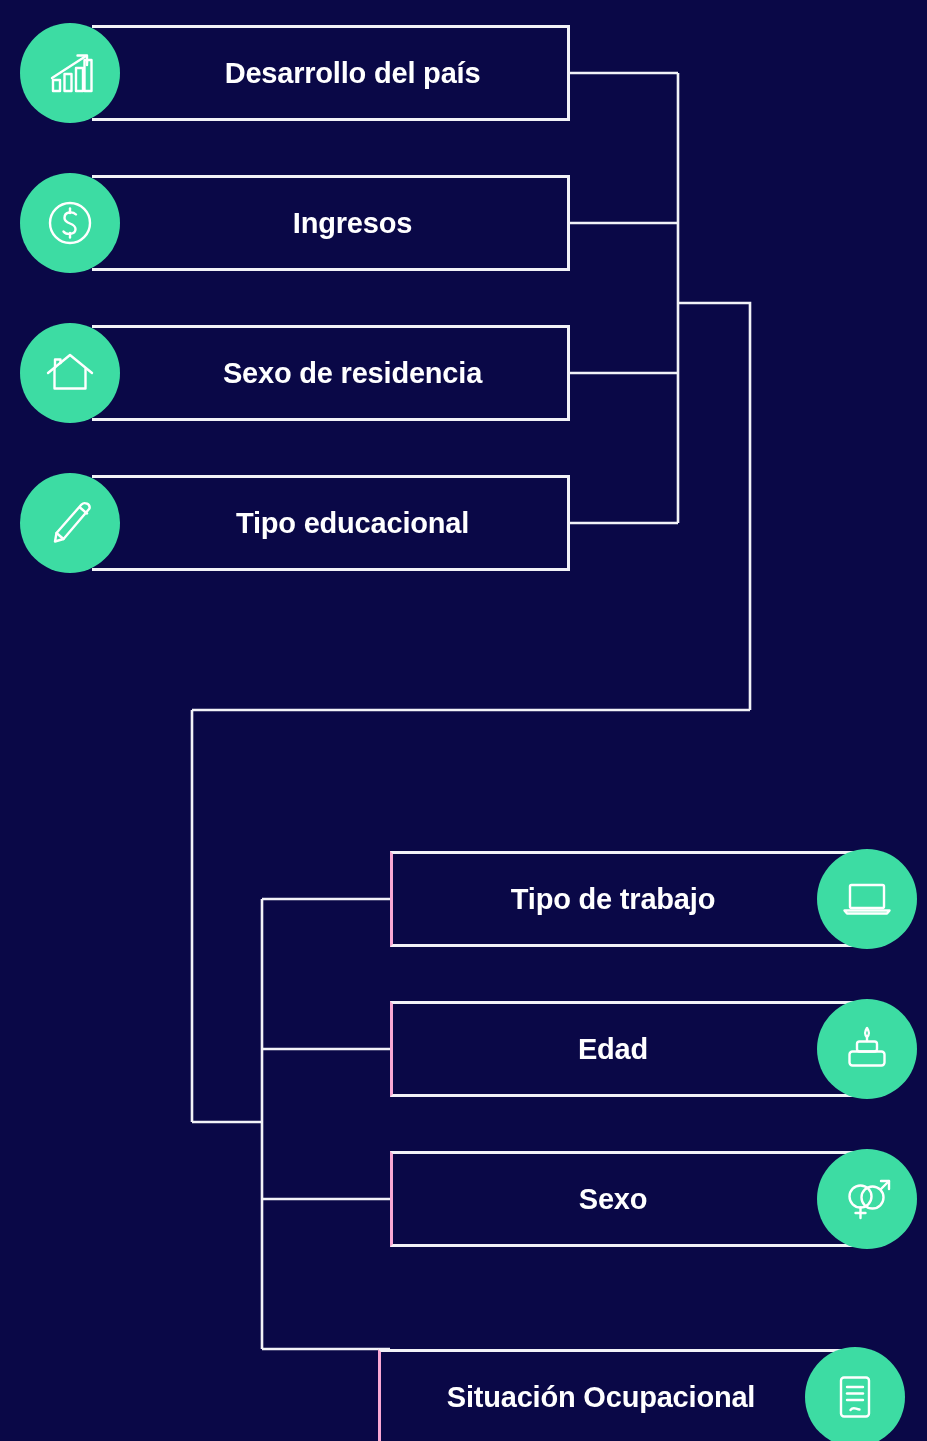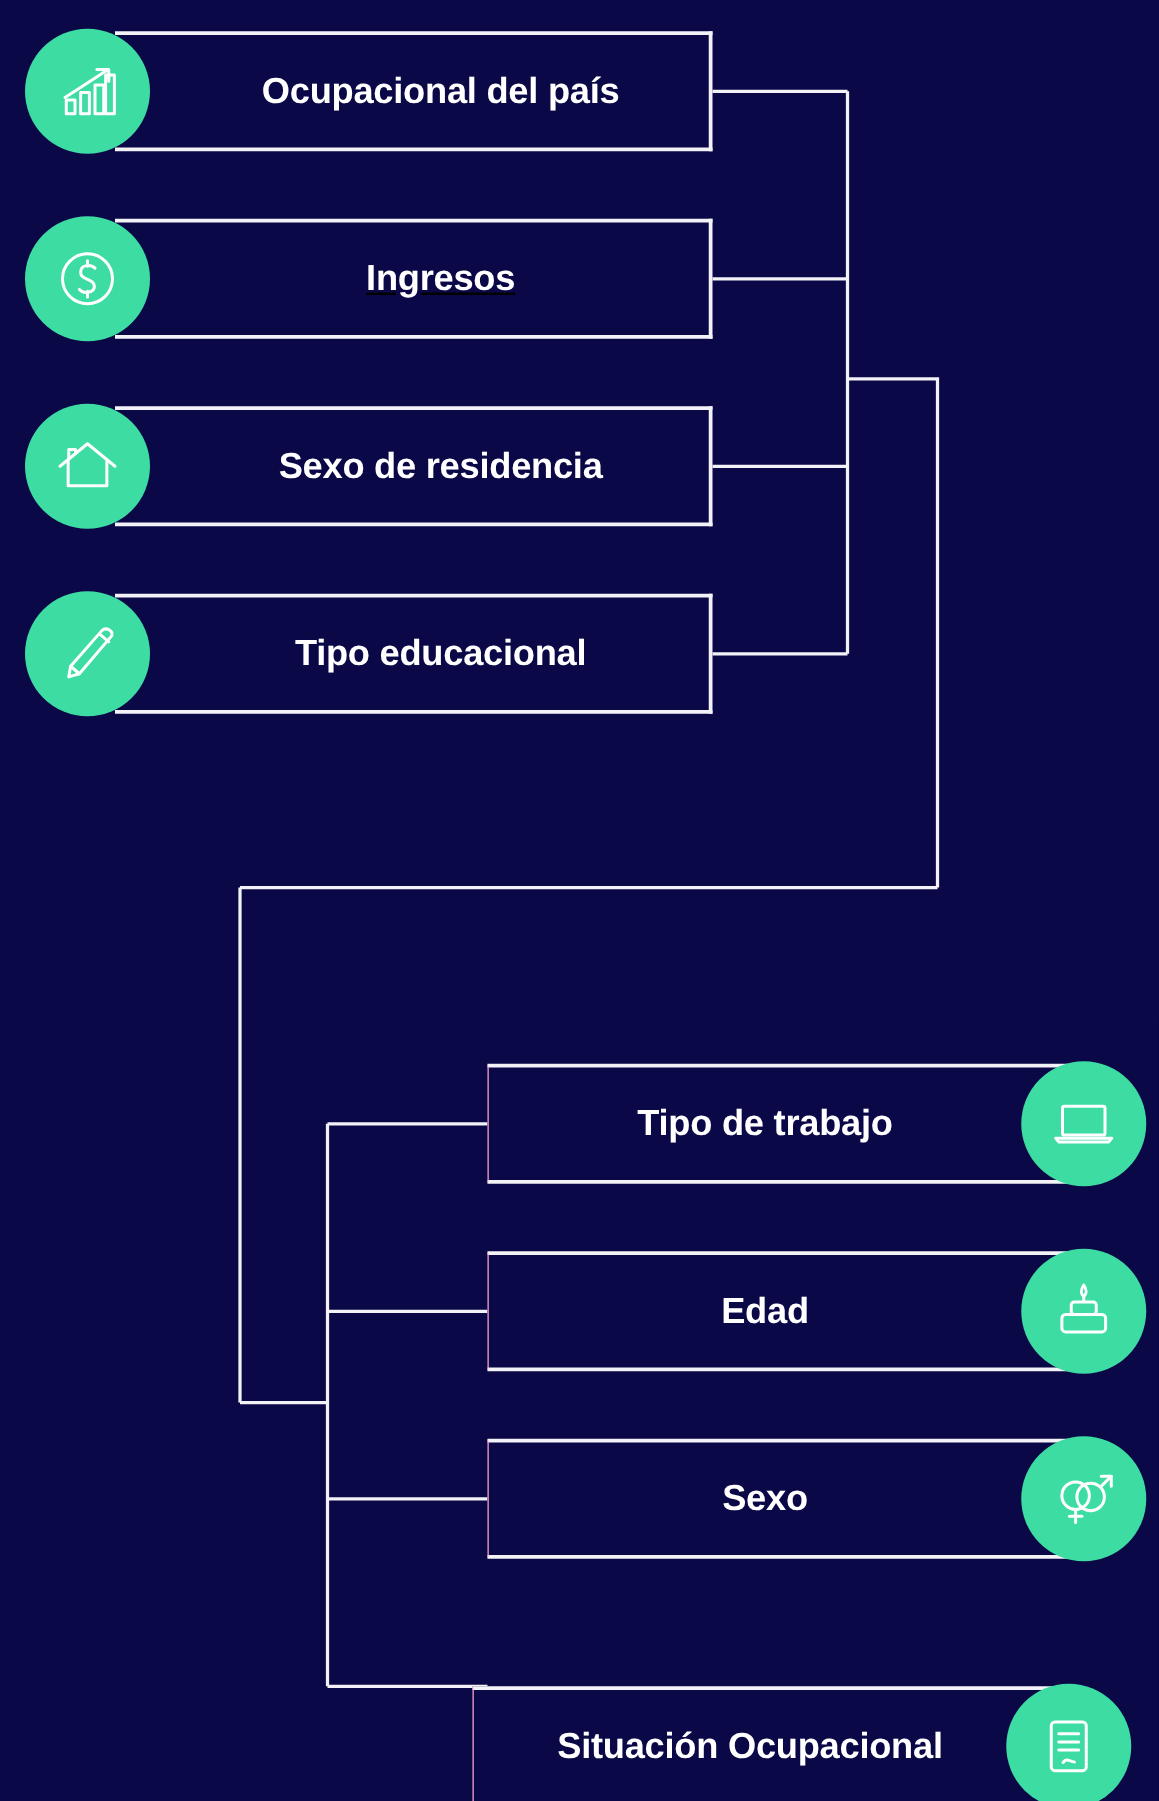--- a/index.html
+++ b/index.html
@@ -78,29 +78,29 @@
     z-index: 3;
   }
   .node .circle svg { display: block; }
 
   
   .node.left .box  { left: 72px; border-right: 3px solid #f2f2f7; }
   .node.left .circle { left: 0; top: -2px; }
   .node.left .label { padding-left: 46px; }
 
   
-  .node.right .box  { left: 0; border-left: 1px solid #f9a8d4; padding-left: 17px; }
+  .node.right .box  { left: 0; border-left: 3px solid #f9a8d4; padding-left: 17px; }
   .node.right .circle { right: 0; top: -2px; }
   .node.right .label { padding-right: 52px; }
 
   
   .n-desarrollo { left: 20px;  top: 25px;  }
   .n-desarrollo .box { width: 478px; }
   .n-ingresos   { left: 20px;  top: 175px; }
-  .n-ingresos   .box { width: 478px; text-decoration: underline; }
+  .n-ingresos   .box { width: 478px; }
   .n-zona       { left: 20px;  top: 325px; }
   .n-zona       .box { width: 478px; }
   .n-nivel      { left: 20px;  top: 475px; }
   .n-nivel      .box { width: 478px; }
 
   .n-tipo       { left: 390px; top: 851px;  width: 527px; }
   .n-tipo       .box { width: 478px; }
   .n-edad       { left: 390px; top: 1001px; width: 527px; }
   .n-edad       .box { width: 478px; }
   .n-sexo       { left: 390px; top: 1151px; width: 527px; }
@@ -134,21 +134,21 @@
     <path d="M262 899 V1349" style="stroke: rgb(242, 242, 247);"></path>
 
     <path d="M262 899  H390" style="stroke: rgb(242, 242, 247);"></path>
     <path d="M262 1049 H390" style="stroke: rgb(242, 242, 247);"></path>
     <path d="M262 1199 H390" style="stroke: rgb(242, 242, 247);"></path>
     <path d="M262 1349 H390" style="stroke: rgb(242, 242, 247);"></path>
   </svg>
 
   <div class="node left n-desarrollo">
     <div class="box">
-      <span class="label">Ocupacional del país</span>
+      <span class="label">Desarrollo del país</span>
     </div>
     <div class="circle" style="background: rgb(61, 220, 163);">
       <svg width="56" height="56" viewBox="0 0 56 56">
         <g class="icn">
           <rect x="11" y="35" width="7" height="11"></rect>
           <rect x="22.5" y="29" width="7" height="17"></rect>
           <rect x="34" y="23" width="7" height="23"></rect>
           <rect x="45" y="17" width="0.1" height="0.1"></rect>
           <rect x="44.5" y="15" width="7" height="31" transform="translate(-2 0)"></rect>
           <path d="M10 33 L44 11"></path>

